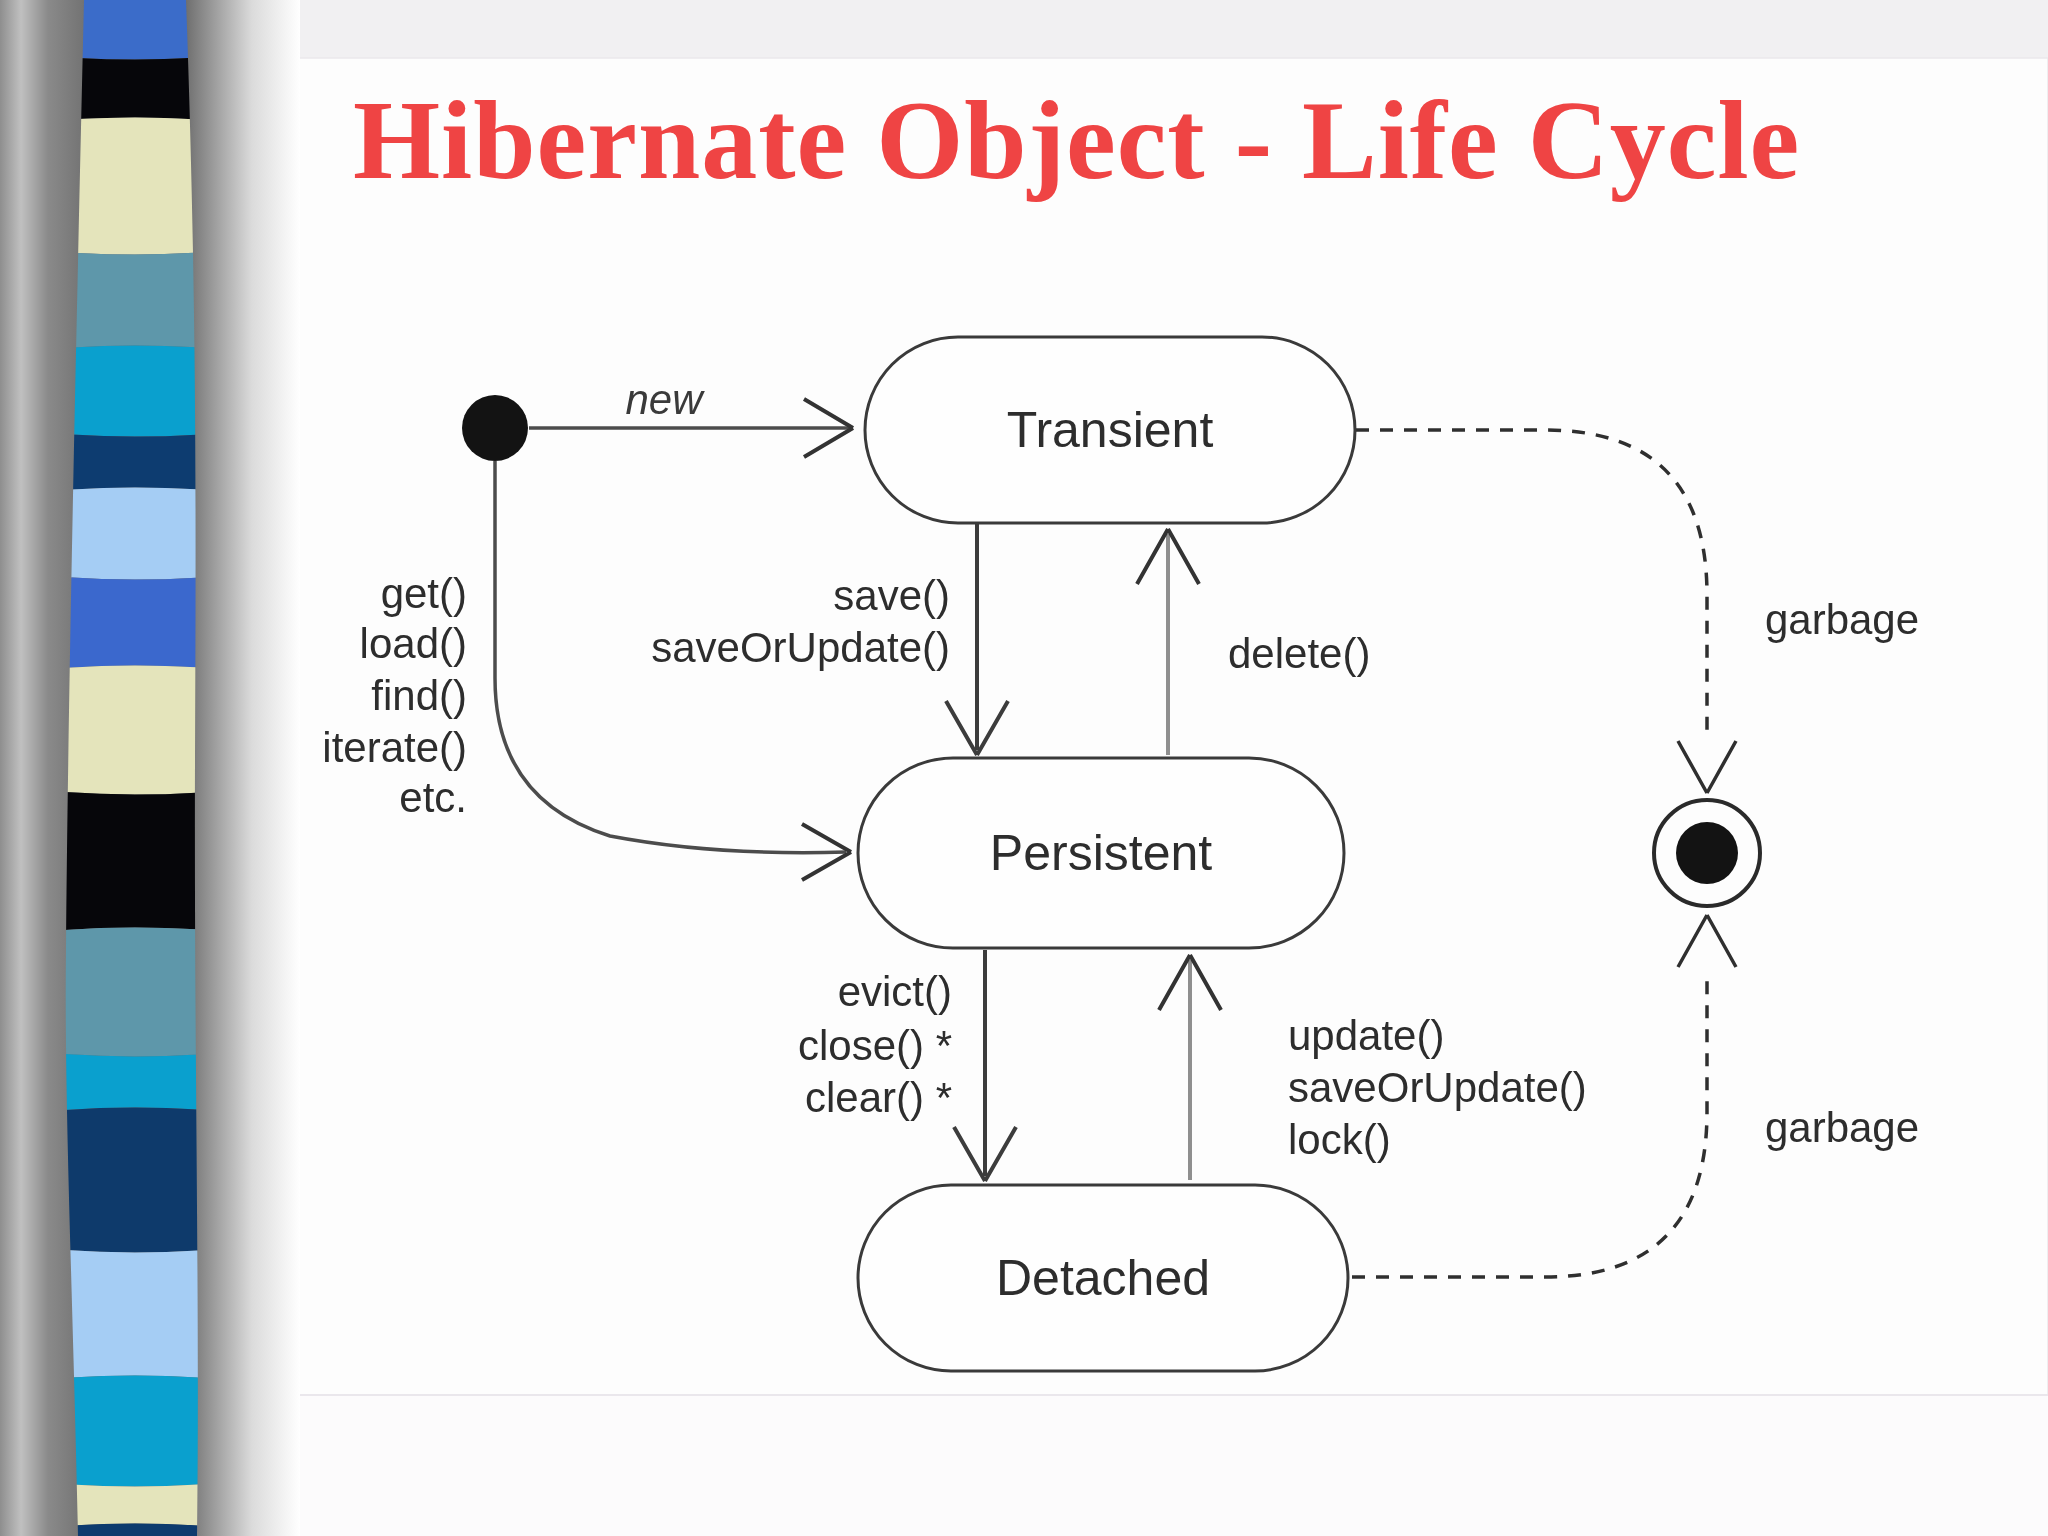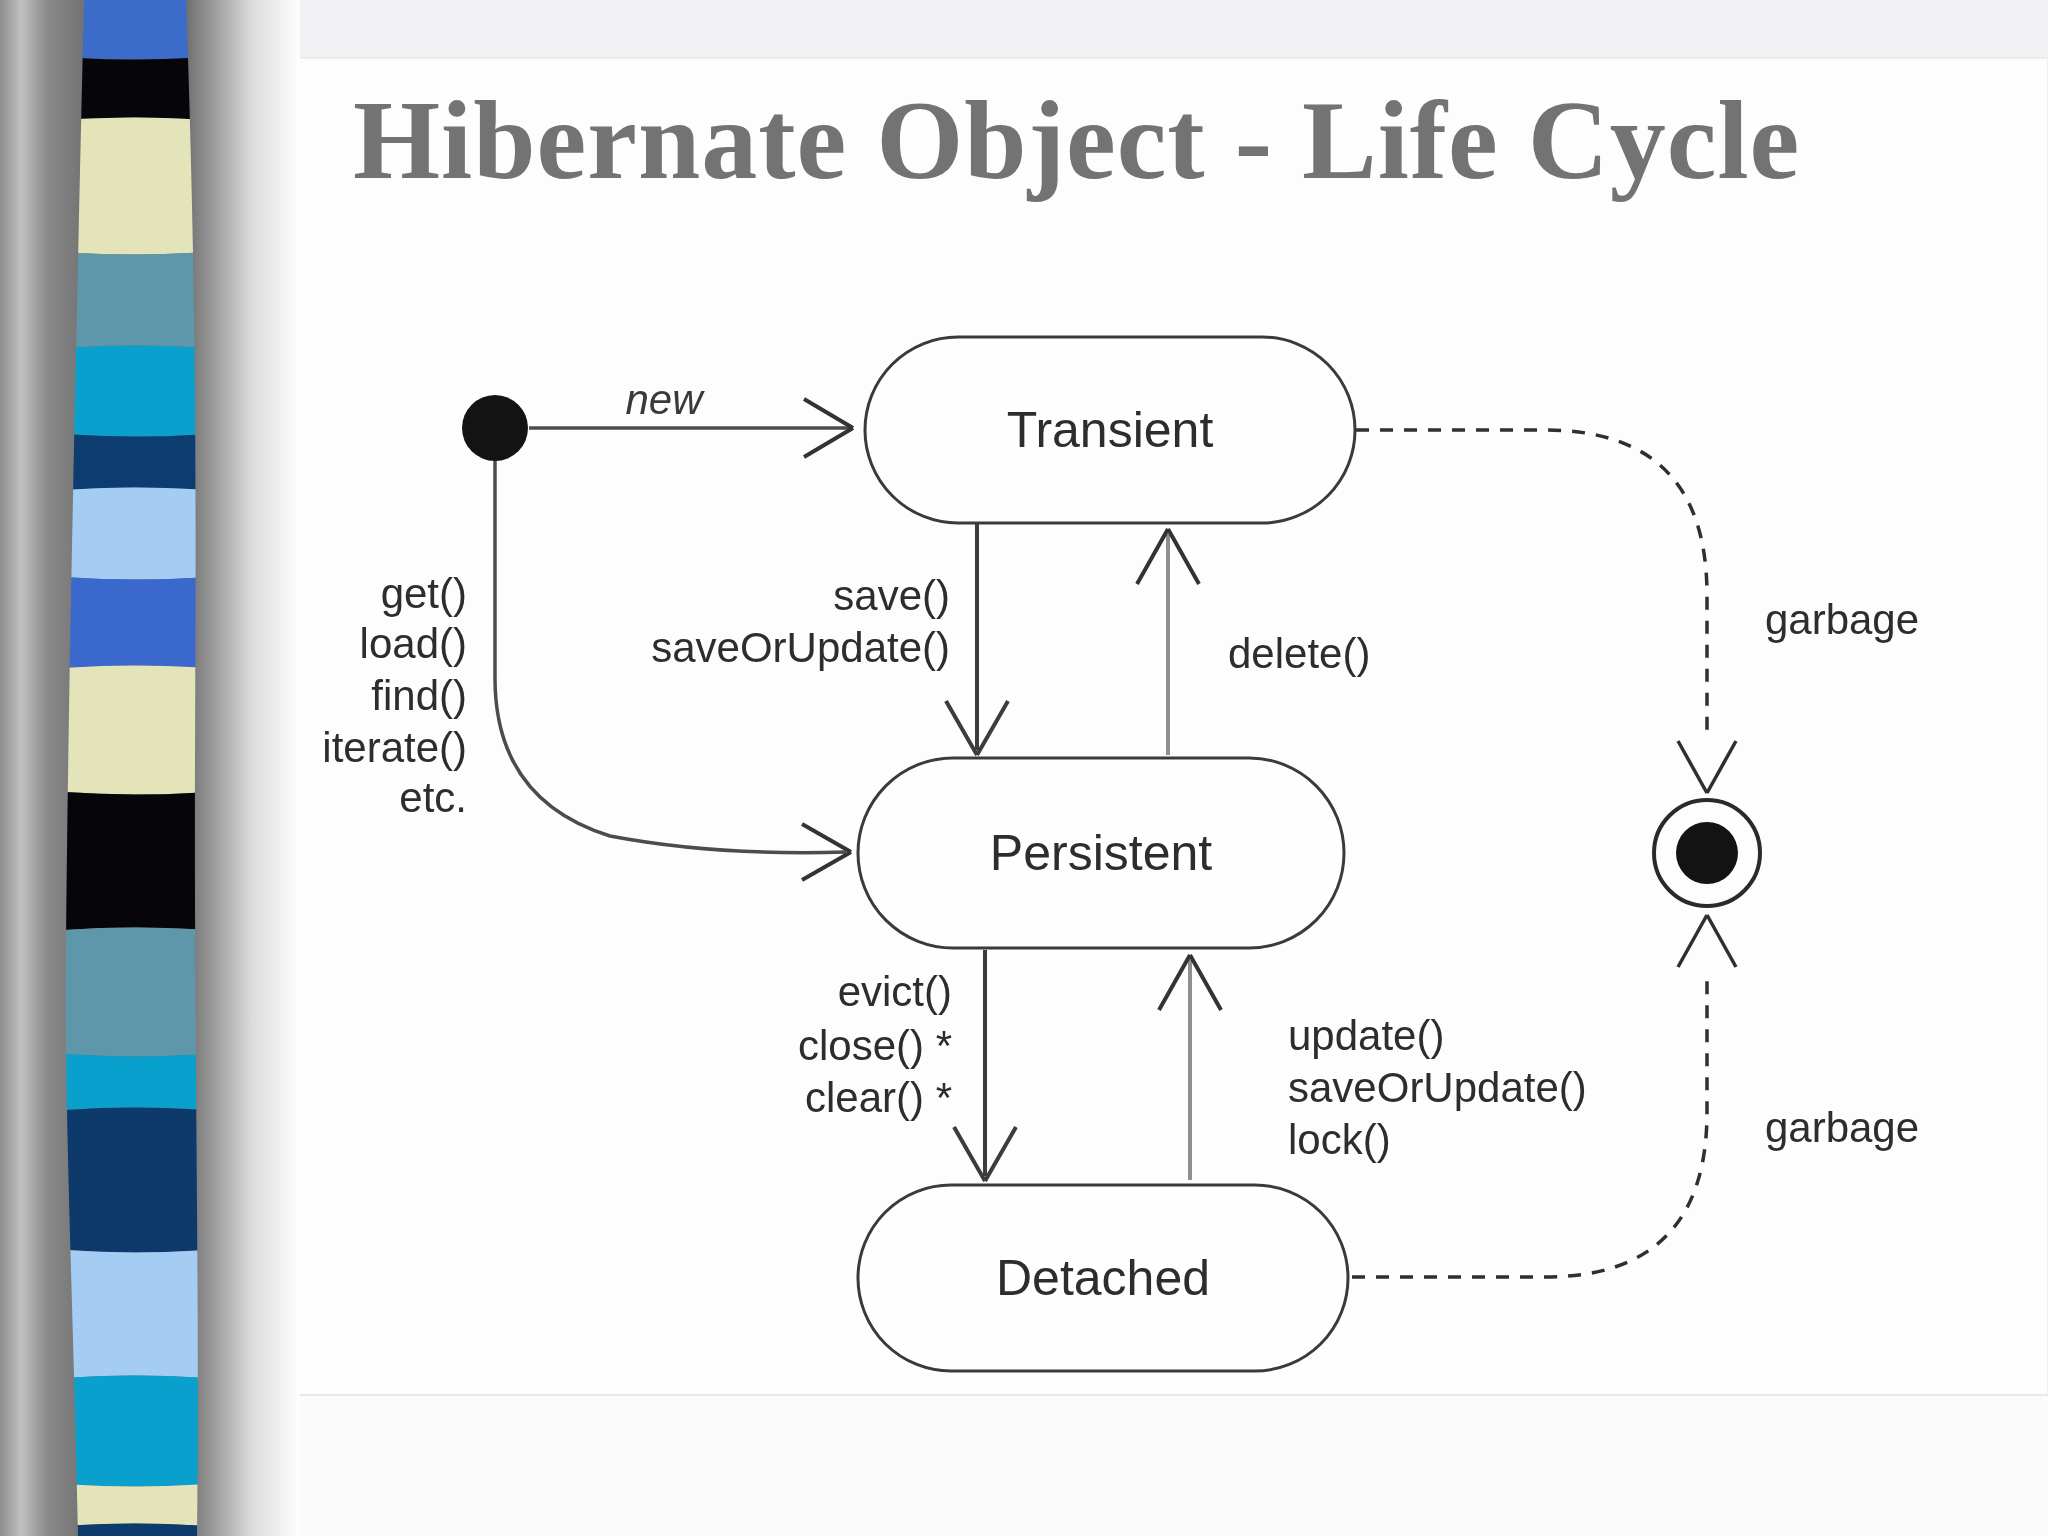--- a/index.html
+++ b/index.html
@@ -9,21 +9,21 @@
     font-family:"Liberation Sans",sans-serif;
   }
   #stage{position:absolute;left:0;top:0;width:2048px;height:1536px;}
   .slide-title{
     position:absolute;left:353px;top:84px;width:1437px;
     text-align:center;
     font-family:"Liberation Serif",serif;
     font-weight:700;
     font-size:112px;
     line-height:1.0;
-    color:#737373;
+    color:#ef4444;
     letter-spacing:1px;
     white-space:nowrap;
   }
   svg text{
     font-family:"Liberation Sans",sans-serif;
     fill:#2d2d2d;
   }
   .state-label{font-size:50px;}
   .trans-label{font-size:42px;}
   .trans-label-italic{font-size:42px;font-style:italic;fill:#3a3a3a;}

